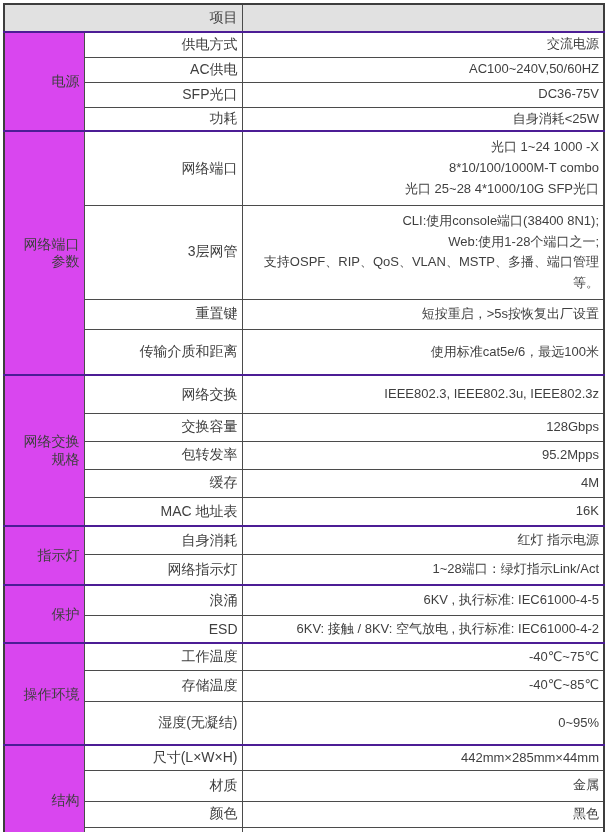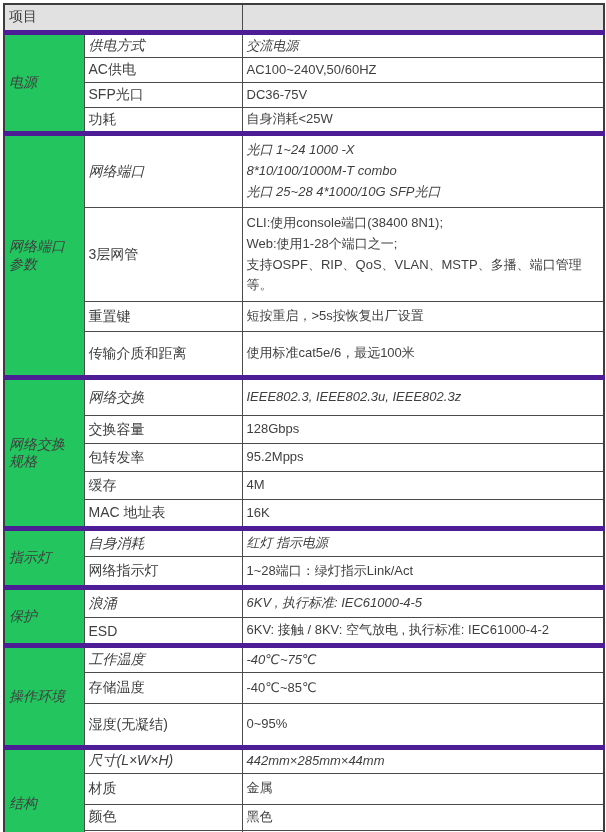--- a/index.html
+++ b/index.html
@@ -12,28 +12,28 @@
   table.spec {
     width: 600px; table-layout: fixed;
     border-collapse: collapse;
     border: 2px solid #3d3d3d;
   }
   col.c1 { width: 80px; }
   col.c2 { width: 158px; }
   col.c3 { width: 362px; }
   th, td {
     border: 1px solid #4b4b4b;
-    text-align: left; vertical-align: middle;
+    text-align: right; vertical-align: middle;
     font-size: 14px; font-weight: 400;
     padding: 1px 4px; box-sizing: border-box;
     color: #3f3f3f;
   }
-  tr.sect > th, tr.sect > td { border-top: 5px solid #4c1d95; font-style: italic; }
+  tr.sect > th, tr.sect > td { border-top: 2px solid #4c1d95; }
   tr.hdr > th { background: #e1e1e1; height: 28px; }
-  th.group { background: #22c55e; font-weight: 400; line-height: 1.25; }
+  th.group { background: #d946ef; font-weight: 400; line-height: 1.25; }
   td.v { white-space: pre-line; line-height: 1.6; font-size: 13px; }
   td.l { font-size: 14px; }
 </style>
 </head>
 <body>
 
 <div class="page">
   <table class="spec">
     <colgroup>
         <col class="c1">

